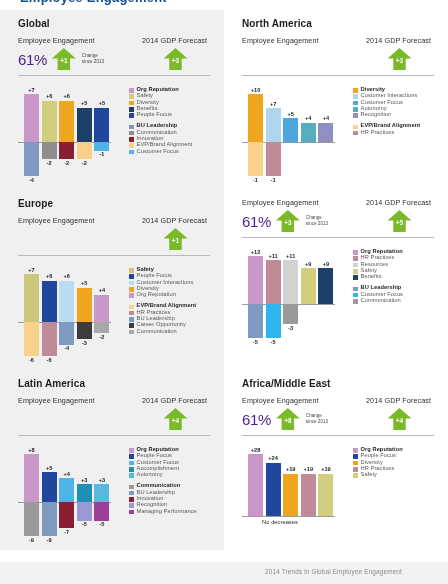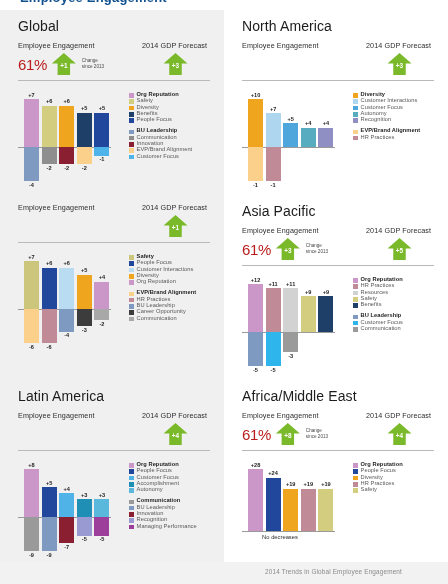--- a/index.html
+++ b/index.html
@@ -13,30 +13,30 @@
   
   .top-sliver{position:absolute;left:0;top:0;width:448px;height:9px;overflow:hidden;}
   .top-sliver span{display:block;font-size:13px;font-weight:bold;color:#11508f;
     letter-spacing:.2px;position:relative;top:-10px;left:20px;white-space:nowrap;}
 
   .grid{position:absolute;left:0;top:10px;width:448px;}
   .row{display:flex;}
   .panel{width:224px;box-sizing:border-box;padding:8px 14px 4px 18px;position:relative;}
   .panel.tint{background:#f0f0f0;}
 
-  .region{font-size:14px;font-weight:normal;color:#1c1c1c;margin:0 0 7px 0;letter-spacing:.1px;}
+  .region{font-size:10px;font-weight:bold;color:#1c1c1c;margin:0 0 7px 0;letter-spacing:.1px;}
 
   .hdr{display:flex;align-items:flex-start;}
   .hdr-left{width:116px;}
   .hdr-right{flex:1;text-align:center;padding-left:2px;}
   .hdr-label{font-size:7.2px;color:#2d2d2d;letter-spacing:.1px;white-space:nowrap;}
   .hdr-right .hdr-label{text-align:left;padding-left:6px;}
 
   .val-row{display:flex;align-items:center;height:26px;margin-top:1px;}
-  .pct{font-size:15px;color:#b91c1c;letter-spacing:-.4px;line-height:1;font-weight:400;}
+  .pct{font-size:15px;color:#4c1d95;letter-spacing:-.4px;line-height:1;font-weight:400;}
 
   
   .arrow{position:relative;width:24px;height:24px;margin-left:5px;flex:none;}
   .arrow .glyph{position:absolute;left:0;top:0;width:24px;height:24px;}
   .arrow .num{position:absolute;left:0;top:0;width:24px;height:24px;
     display:flex;align-items:center;justify-content:center;
     font-size:6.4px;font-weight:bold;color:#ffffff;padding-top:3px;box-sizing:border-box;}
   .arr-up{background:#7ab929;
     clip-path:polygon(50% 4%,100% 48%,76% 48%,76% 96%,24% 96%,24% 48%,0 48%);}
   .arr-down{background:#cf2027;
@@ -246,20 +246,21 @@
               <div class="leg-item">
         <span class="sw" style="background:#c08b96"></span>
         <span class="leg-txt ">HR Practices</span>
               </div>
             </div>
     </div>
   </div>
       </div>
       <div class="row">
         <div class="panel tint">
+    <div class="region">Europe</div>
     <div class="hdr">
       <div class="hdr-left">
         <div class="hdr-label">Employee Engagement</div>
       </div>
       <div class="hdr-right">
         <div class="hdr-label">2014 GDP Forecast</div>
         <div class="val-row" style="justify-content:center;">
           <div class="arrow">
      <div class="glyph arr-up"></div>
      <div class="num">+1</div>
@@ -335,21 +336,20 @@
         <span class="leg-txt ">Career Opportunity</span>
               </div>
               <div class="leg-item">
         <span class="sw" style="background:#a8a8a8"></span>
         <span class="leg-txt ">Communication</span>
               </div>
             </div>
     </div>
   </div>
         <div class="panel ">
-    <div class="region">Asia Pacific</div>
     <div class="hdr">
       <div class="hdr-left">
         <div class="hdr-label">Employee Engagement</div>
         <div class="val-row">
           <div class="pct">61%</div>
           <div class="arrow">
      <div class="glyph arr-up"></div>
      <div class="num">+3</div>
    </div>
           <div class="since">Change<br>since 2013</div>

